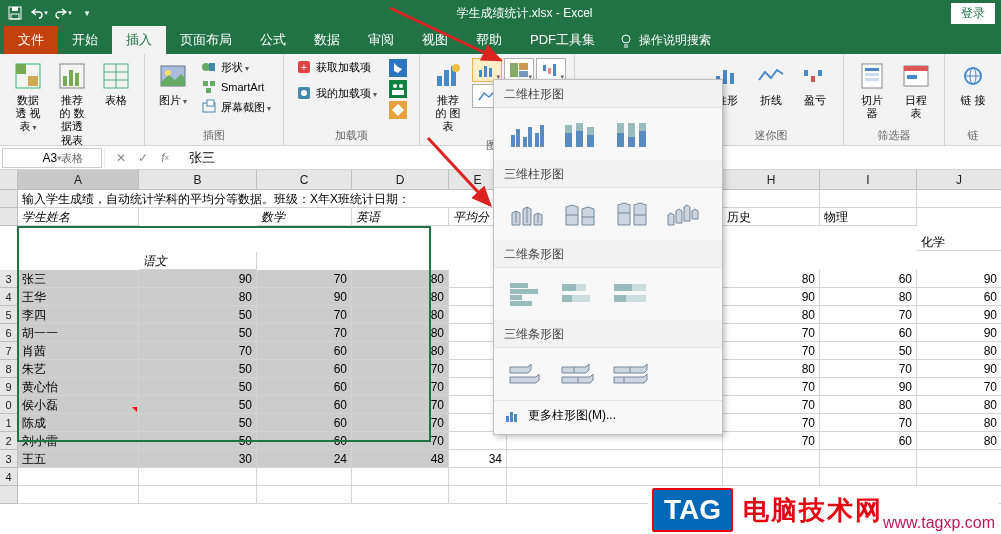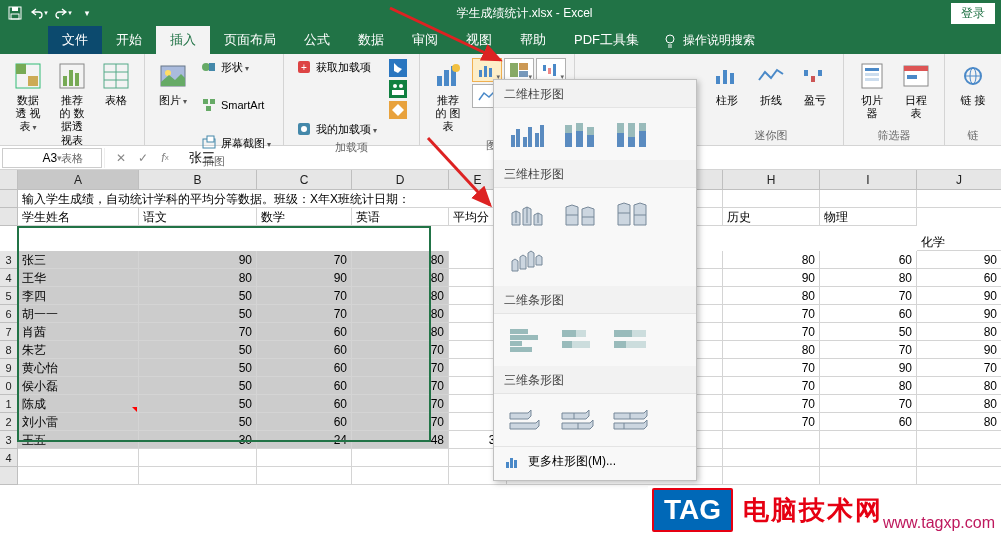--- a/index.html
+++ b/index.html
@@ -7,57 +7,57 @@
 
 .titlebar { background: #217346; color: #fff; height: 26px; display: flex; align-items: center; padding: 0 4px; }
 .qat { display: flex; gap: 2px; align-items: center; }
 .qat-btn { width: 22px; height: 22px; display: flex; align-items: center; justify-content: center; color: #fff; cursor: pointer; }
 .title-text { flex: 1; text-align: center; font-size: 12px; }
 .login-btn { background: #fff; color: #217346; padding: 2px 10px; font-size: 12px; cursor: pointer; margin-right: 2px; }
 
 .tabs { background: #217346; height: 28px; display: flex; align-items: flex-end; padding: 0 4px; }
 .tab { color: #fff; padding: 5px 14px; font-size: 13px; cursor: pointer; }
 .tab.active { background: #f3f3f3; color: #217346; }
-.tab.file { background: #0c4a6e; margin-left: 44px; }
+.tab.file { background: #c2410c; }
 .tell-me { color: #fff; padding: 5px 10px; display: flex; align-items: center; gap: 6px; }
 
 .ribbon { background: #f3f3f3; height: 92px; display: flex; border-bottom: 1px solid #d4d4d4; }
 .ribbon-group { border-right: 1px solid #d4d4d4; padding: 4px 8px 2px; display: flex; flex-direction: column; justify-content: space-between; }
 .ribbon-group-label { text-align: center; font-size: 11px; color: #666; padding-top: 2px; }
 .ribbon-content { display: flex; gap: 4px; flex: 1; }
 .ribbon-btn-large { display: flex; flex-direction: column; align-items: center; gap: 2px; padding: 2px 4px; cursor: pointer; min-width: 40px; }
 .ribbon-icon-lg { width: 32px; height: 32px; display: flex; align-items: center; justify-content: center; }
 .ribbon-btn-large span { font-size: 11px; text-align: center; line-height: 1.2; }
-.ribbon-col { display: flex; flex-direction: column; gap: 20px; }
+.ribbon-col { display: flex; flex-direction: column; gap: 2px; }
 .ribbon-btn-sm { display: flex; align-items: center; gap: 4px; padding: 1px 4px; cursor: pointer; font-size: 11px; white-space: nowrap; }
 
 .chart-row { display: flex; gap: 2px; }
 .chart-mini { width: 30px; height: 24px; border: 1px solid #b0b0b0; background: #fff; display: flex; align-items: center; justify-content: center; cursor: pointer; position: relative; }
 .chart-mini.highlight { border: 1px solid #f0b050; background: #fdeec8; }
 .chart-mini .dd { position:absolute; right:1px; bottom:0; font-size:7px; color:#666; }
 
 .formulabar { height: 24px; display: flex; align-items: center; border-bottom: 1px solid #d4d4d4; background: #fff; }
 .name-box { width: 100px; border: 1px solid #ccc; height: 20px; padding: 0 4px; display: flex; align-items: center; justify-content: center; margin: 0 2px; }
 .fb-btns { display: flex; gap: 2px; padding: 0 6px; border-left: 1px solid #eee; }
 .fb-btn { width: 20px; height: 20px; display: flex; align-items: center; justify-content: center; color: #888; cursor: pointer; }
 .formula-input { flex: 1; padding: 0 8px; font-size: 13px; }
 
 .sheet { position: relative; }
 .grid { display: grid; grid-template-columns: 18px 121px 118px 95px 97px 58px 216px 97px 97px 85px; font-size: 12px; }
 .hdr { background: #e6e6e6; border: 1px solid #bfbfbf; border-top: none; border-left: none; text-align: center; height: 20px; line-height: 20px; color: #222; }
 .rowhdr { background: #e6e6e6; border: 1px solid #bfbfbf; border-top: none; border-left: none; text-align: center; height: 18px; line-height: 18px; font-size: 11px; color: #222; }
 .cell { border-right: 1px solid #d4d4d4; border-bottom: 1px solid #d4d4d4; height: 18px; line-height: 18px; padding: 0 4px; text-align: right; overflow: hidden; white-space: nowrap; background: #fff; }
 .cell.left { text-align: left; }
 .cell.sel { background: #ccc; }
-.cell.head2 { background: #fff; }
+.cell.head2 { background: #fff; font-style: italic; }
 .merged-row { grid-column: 2 / span 5; border-right: 1px solid #d4d4d4; border-bottom: 1px solid #d4d4d4; padding: 0 4px; background: #fff; height: 18px; line-height: 18px; overflow: hidden; white-space: nowrap; }
 .sel-border { position: absolute; border: 2px solid #217346; pointer-events: none; }
 .red-tri { width: 0; height: 0; border-left: 5px solid transparent; border-top: 5px solid red; position: absolute; }
 
-.chart-dropdown { position: absolute; left: 493px; top: 79px; width: 204px; background: #f8f8f8; border: 1px solid #c0c0c0; box-shadow: 2px 2px 6px rgba(0,0,0,0.25); z-index: 50; padding-bottom: 4px;}
+.chart-dropdown { position: absolute; left: 493px; top: 79px; width: 230px; background: #f8f8f8; border: 1px solid #c0c0c0; box-shadow: 2px 2px 6px rgba(0,0,0,0.25); z-index: 50; padding-bottom: 4px;}
 .dd-section-label { padding: 6px 10px 4px; font-size: 12px; color: #444; border-bottom: 1px solid #e4e4e4; background:#f2f2f2;}
 .dd-grid { display: flex; gap: 10px; padding: 8px 12px; flex-wrap: wrap;}
 .dd-item { width: 42px; height: 36px; display: flex; align-items: center; justify-content: center; cursor: pointer;}
 .dd-more { padding: 6px 10px; display: flex; align-items: center; gap: 8px; cursor: pointer; border-top: 1px solid #e4e4e4; }
 
 .arrow { position: absolute; z-index: 60; pointer-events: none; }
 
 .tag-overlay { position: absolute; right: 2px; bottom: 0px; z-index: 100; display: flex; flex-direction: row; align-items: flex-end; background:#fff; padding: 2px 4px;}
 .tag-main { display: flex; align-items: center; gap: 10px; }
 .tag-box { background: #0068b7; color: #fff; font-weight: bold; font-size: 28px; padding: 4px 10px; font-family: Arial; border: 2px solid #e60012; border-radius: 2px;}
@@ -426,21 +426,21 @@
       <div class="hdr">I</div>
       <div class="hdr">J</div>
       <div class="rowhdr"></div>
       <div class="merged-row">输入学生成绩，自动统计学科的平均分等数据。班级：X年X班统计日期：</div>
       <div class="cell"></div>
       <div class="cell"></div>
       <div class="cell"></div>
       <div class="cell"></div>
       <div class="rowhdr"></div>
       <div class="cell head2 left" style="text-align: left;">学生姓名</div>
-      <div class="cell head2 left" style="text-align: left;">语文</div>
+      <div class="cell head2 left" style="text-align: left; margin-top: 44px;">语文</div>
       <div class="cell head2 left" style="text-align: left;">数学</div>
       <div class="cell head2 left" style="text-align: left;">英语</div>
       <div class="cell head2 left" style="text-align: left;">平均分</div>
       <div class="cell"></div>
       <div class="cell left" style="text-align: left;">历史</div>
       <div class="cell left" style="text-align: left;">物理</div>
       <div class="cell left" style="text-align: left; margin-top: 25px;">化学</div>
       <div class="rowhdr">3</div>
       <div class="cell sel left">张三</div>
       <div class="cell sel">90</div>

